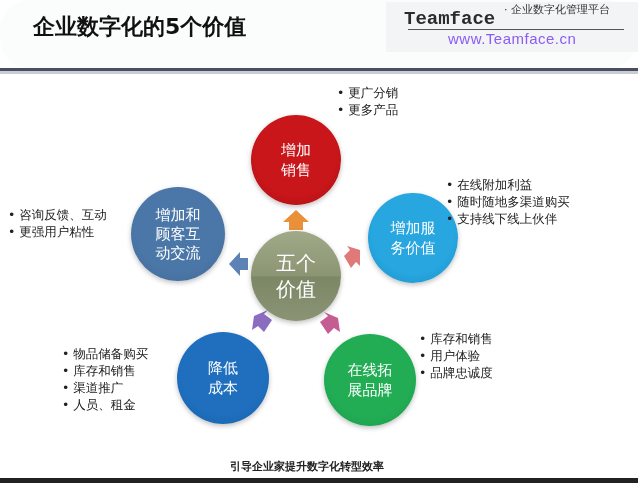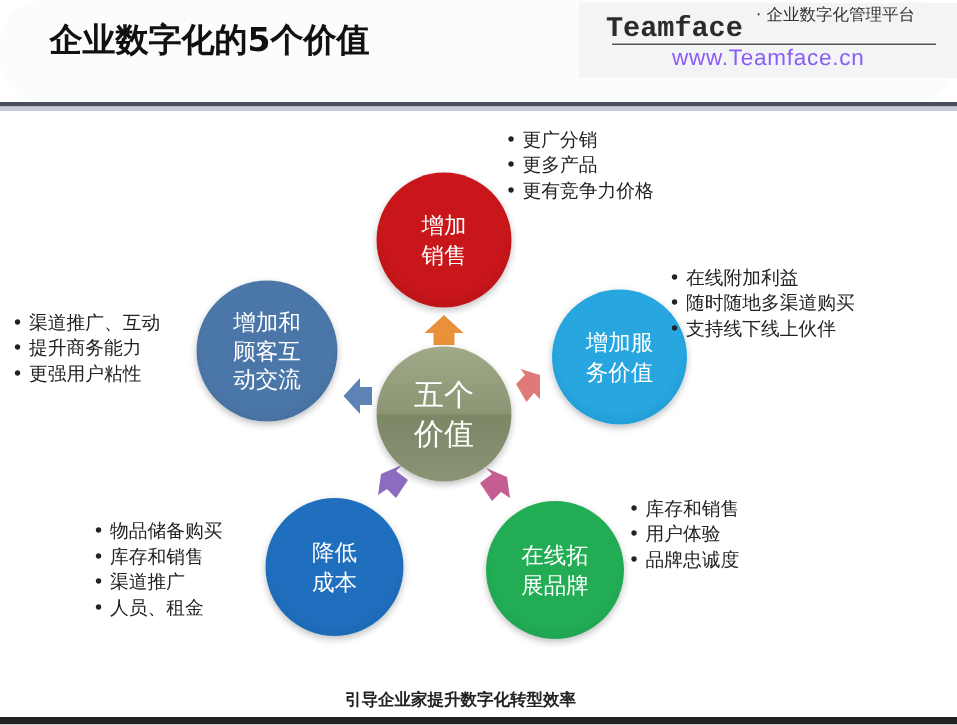--- a/index.html
+++ b/index.html
@@ -90,30 +90,28 @@
 <div class="circle c-br">
   <div>
       <div>在线拓</div>
       <div>展品牌</div>
     </div>
 </div>
 
 <ul class="bullets" style="left:337px;top:84px;">
   <li>更广分销</li>
   <li>更多产品</li>
-  <li>更有竞争力价格</li>
 </ul>
 <ul class="bullets" style="left:446px;top:176px;">
   <li>在线附加利益</li>
   <li>随时随地多渠道购买</li>
   <li>支持线下线上伙伴</li>
 </ul>
 <ul class="bullets" style="left:8px;top:206px;">
-  <li>渠道推广、互动</li>
-  <li>提升商务能力</li>
+  <li>咨询反馈、互动</li>
   <li>更强用户粘性</li>
 </ul>
 <ul class="bullets" style="left:62px;top:345px;">
   <li>物品储备购买</li>
   <li>库存和销售</li>
   <li>渠道推广</li>
   <li>人员、租金</li>
 </ul>
 <ul class="bullets" style="left:419px;top:330px;">
   <li>库存和销售</li>

